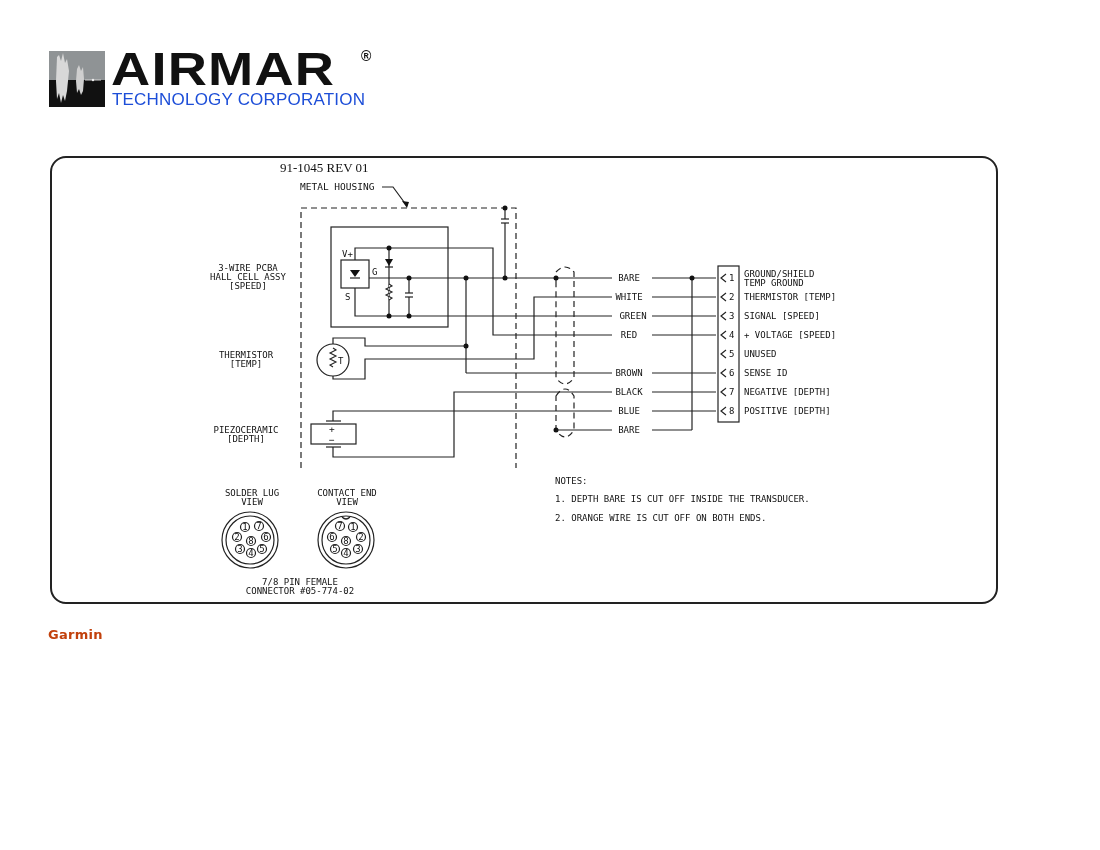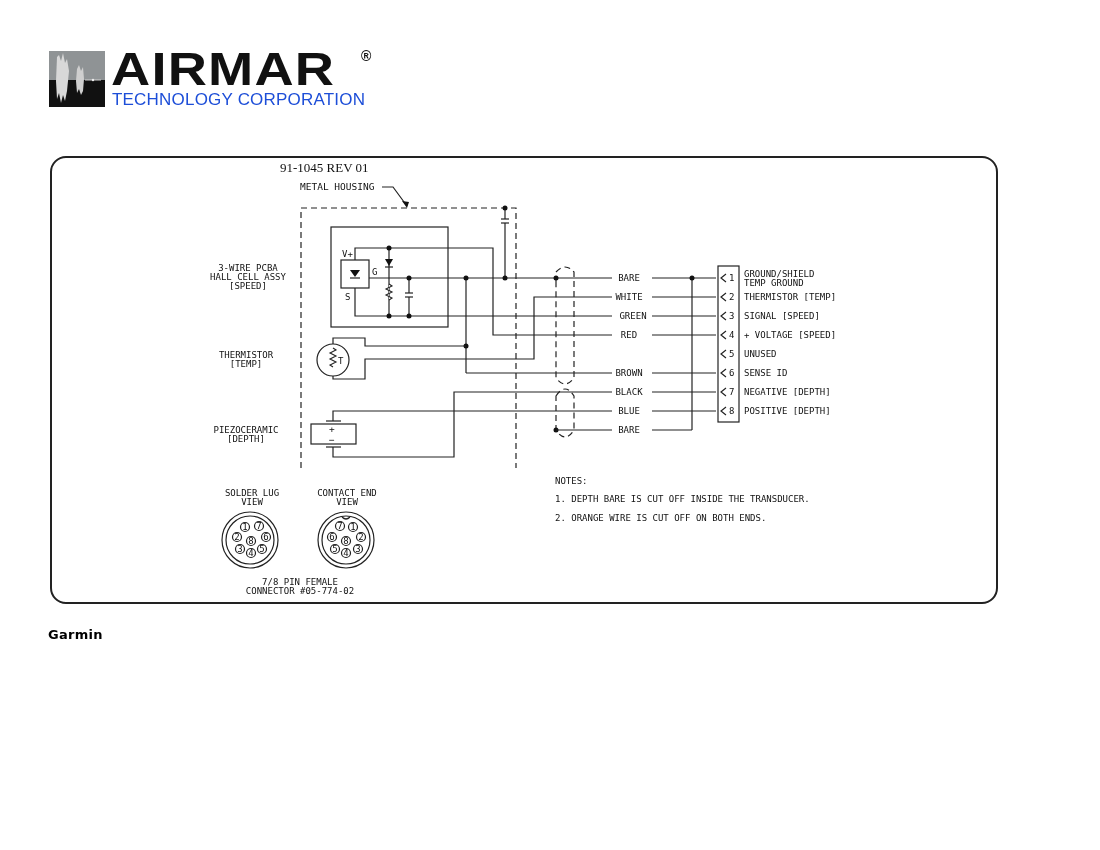--- a/index.html
+++ b/index.html
@@ -4,21 +4,21 @@
   <style>
     html, body { margin: 0; padding: 0; background: #ffffff; }
     body { width: 1100px; height: 850px; position: relative; overflow: hidden; font-family: "Liberation Sans", sans-serif; }
     .logo { position: absolute; left: 49px; top: 48px; width: 330px; height: 62px; }
     .logo-mark { position: absolute; left: 0; top: 3px; width: 56px; height: 56px; background: #8f9395; overflow: hidden; }
     .logo-word { position: absolute; left: 62px; top: -6px; font-family: "Liberation Sans", sans-serif; font-weight: bold; font-size: 46px; letter-spacing: 1px; color: #111; transform: scaleX(1.18); transform-origin: left center; font-style: normal; }
     .logo-reg { position: absolute; left: 312px; top: 0px; font-size: 14px; font-weight: bold; color: #111; }
     .logo-sub { position: absolute; left: 63px; top: 42px; font-size: 17px; color: #1d4ed8; letter-spacing: 0.2px; font-family: "Liberation Sans", sans-serif; }
     .frame { position: absolute; left: 50px; top: 156px; width: 948px; height: 448px; border: 2px solid #222; border-radius: 16px; box-sizing: border-box; }
     svg.schem { position: absolute; left: 0; top: 0; }
-    .footer-brand { position: absolute; left: 48px; top: 627px; font-size: 13px; font-weight: bold; color: #000000; letter-spacing: 0.3px; font-family: "DejaVu Sans", sans-serif; }
+    .footer-brand { position: absolute; left: 48px; top: 627px; font-size: 13px; font-weight: bold; color: #c2410c; letter-spacing: 0.3px; font-family: "DejaVu Sans", sans-serif; }
     .t { font-family: "DejaVu Sans Mono", monospace; font-size: 9.5px; fill: #111; }
     .ts { font-family: "DejaVu Sans Mono", monospace; font-size: 9px; fill: #111; }
     .tser { font-family: "Liberation Serif", serif; font-size: 13px; fill: #111; }
     .w { stroke: #222; stroke-width: 1.2; fill: none; }
     .dash { stroke: #222; stroke-width: 1.2; fill: none; stroke-dasharray: 6 4; }
     .dot { fill: #111; }
   </style>
 </head>
 <body>
 

